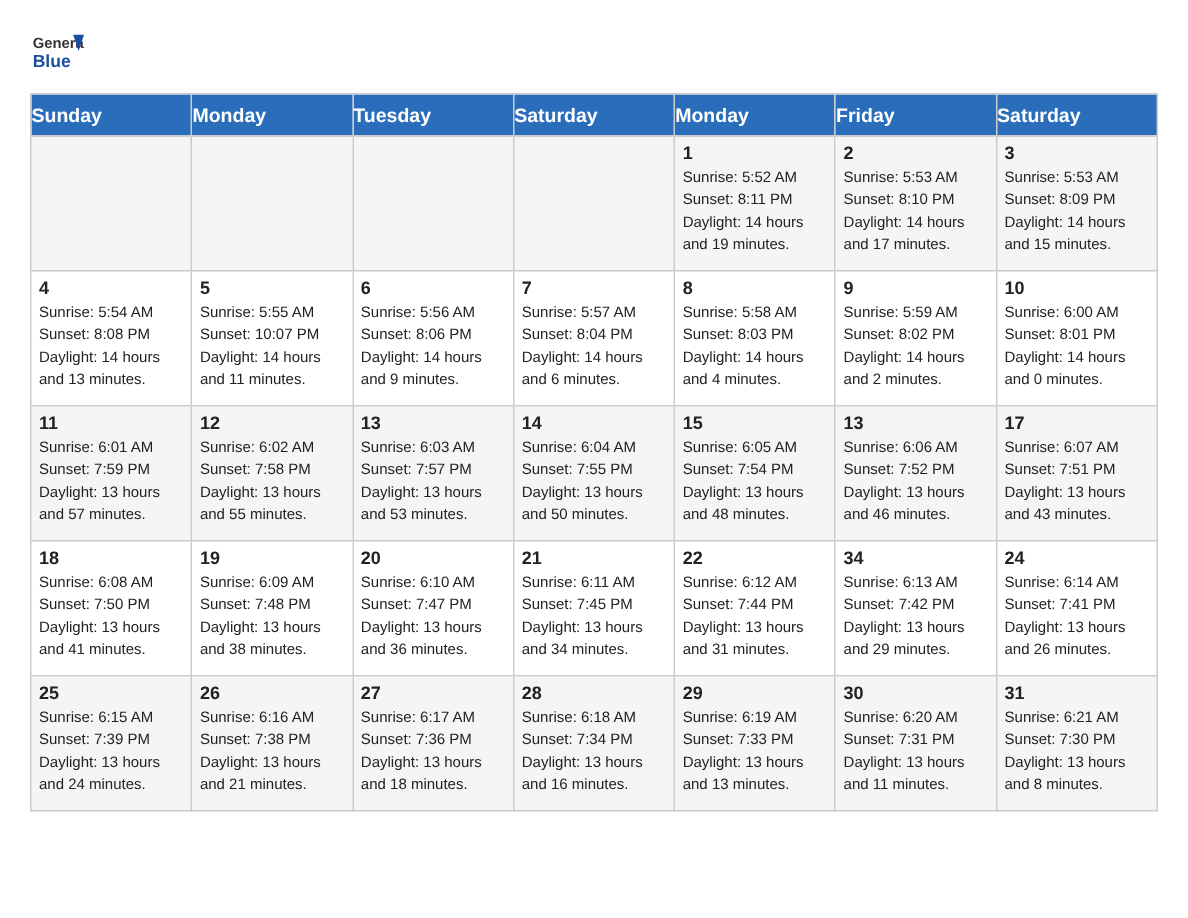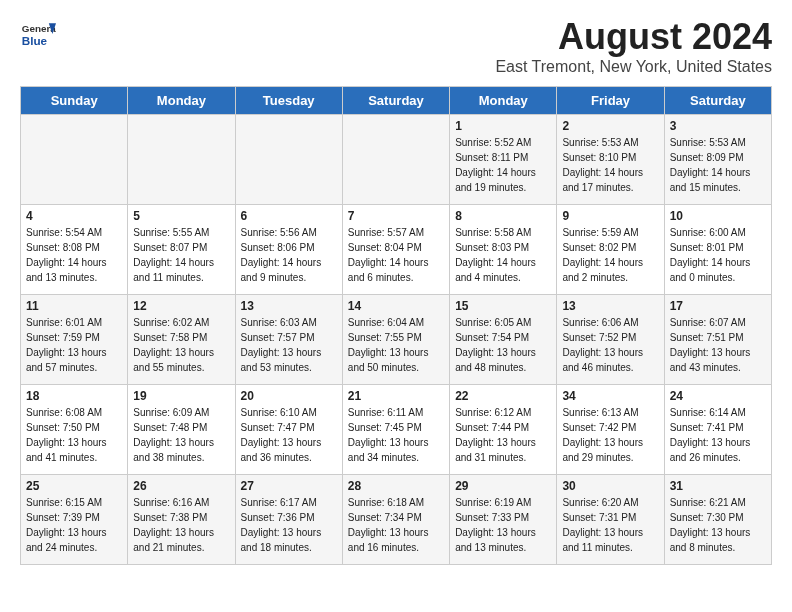--- a/index.html
+++ b/index.html
@@ -45,21 +45,21 @@
       width: 100%;
       border-collapse: collapse;
       table-layout: fixed;
     }
     thead tr {
       background: #2a6ebb;
       color: #fff;
     }
     thead th {
       padding: 6px 0;
-      text-align: center;
+      text-align: left;
       font-size: 13px;
       font-weight: bold;
       border: 1px solid #ccc;
     }
     tbody tr {
       vertical-align: top;
     }
     tbody td {
       border: 1px solid #ccc;
       padding: 4px 5px;
@@ -88,24 +88,20 @@
 </head>
 <body>
 
 <div class="header">
   <div class="logo">
     <svg class="logo-icon" viewBox="0 0 40 40" xmlns="http://www.w3.org/2000/svg">
       <text x="2" y="18" font-size="11" font-weight="bold" fill="#333" font-family="Arial">General</text>
       <text x="2" y="32" font-size="13" font-weight="bold" fill="#1a4fa0" font-family="Arial">Blue</text>
       <polygon points="32,8 40,8 36,20" fill="#1a4fa0"></polygon>
     </svg>
-  </div>
-  <div class="title-block">
-    <h1>August 2024</h1>
-    <h2>East Tremont, New York, United States</h2>
   </div>
 </div>
 
 <table>
   <thead>
     <tr>
     <th>Sunday</th>
         <th>Monday</th>
         <th>Tuesday</th>
         <th>Saturday</th>
@@ -146,21 +142,21 @@
         <td>
           <span class="day-num">4</span>
           <div class="day-info">Sunrise: 5:54 AM
 Sunset: 8:08 PM
 Daylight: 14 hours
 and 13 minutes.</div>
         </td>
         <td>
           <span class="day-num">5</span>
           <div class="day-info">Sunrise: 5:55 AM
-Sunset: 8:07 PM
+Sunset: 10:07 PM
 Daylight: 14 hours
 and 11 minutes.</div>
         </td>
         <td>
           <span class="day-num">6</span>
           <div class="day-info">Sunrise: 5:56 AM
 Sunset: 8:06 PM
 Daylight: 14 hours
 and 9 minutes.</div>
         </td>

